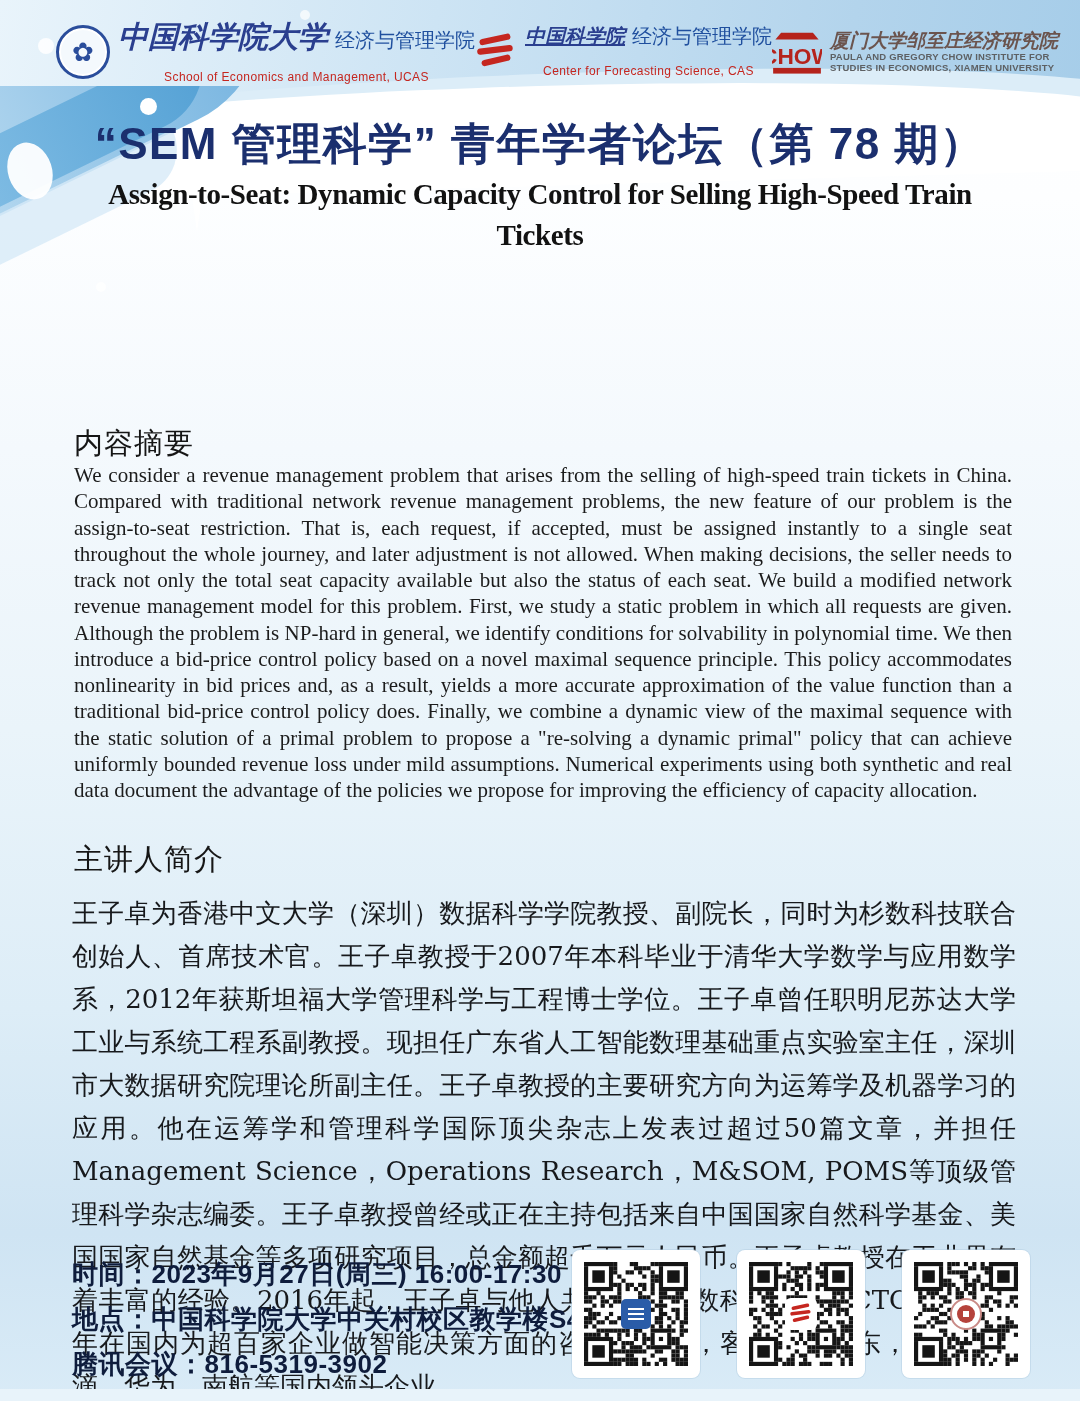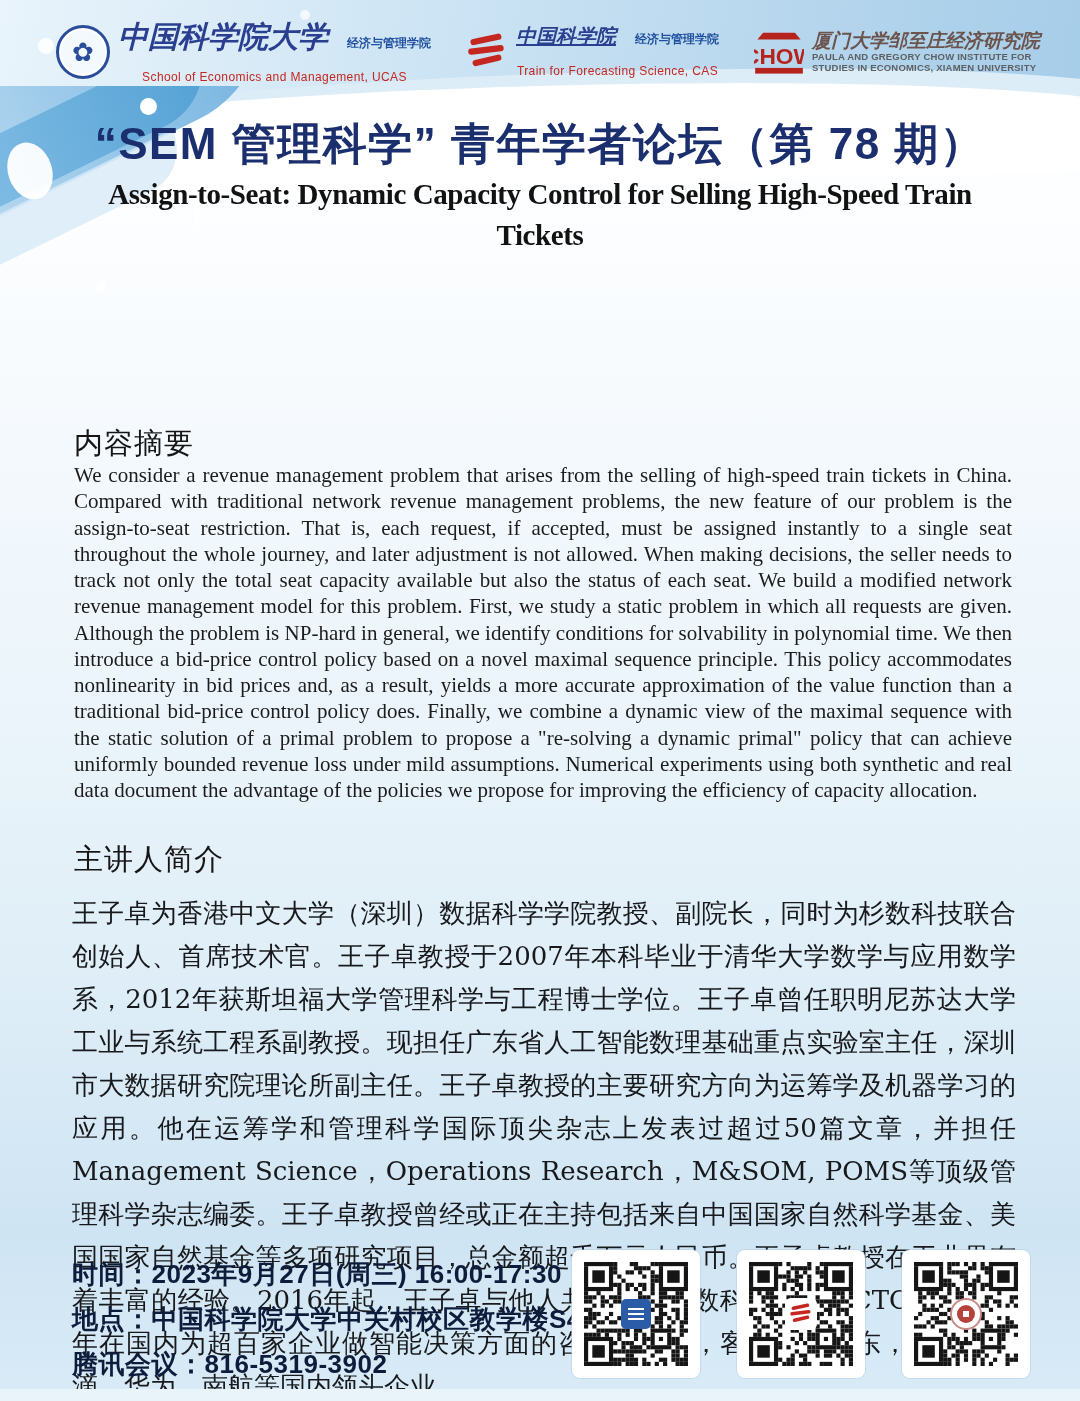--- a/index.html
+++ b/index.html
@@ -17,25 +17,25 @@
   .band-wave { position:absolute; left:-80px; right:-80px; bottom:-70px; height:100px;
     background:#ffffff; border-radius:100% 100% 0 0; transform:rotate(-1.6deg); }
   .band-dot { position:absolute; border-radius:50%; background:#ffffff; opacity:.85; }
   .band-dot.d1 { width:16px; height:16px; left:38px; top:38px; }
   .band-dot.d2 { width:10px; height:10px; left:300px; top:10px; opacity:.7; }
   .band-dot.d3 { width:8px;  height:8px;  left:520px; top:96px; opacity:.6; }
   .logos { position:absolute; top:0; left:0; right:0; height:116px; display:flex;
     align-items:center; justify-content:space-between; padding:6px 40px 18px 56px; }
   .logo { display:flex; align-items:center; gap:8px; }
   .logo-txt { display:flex; flex-direction:column; line-height:1.1; }
-  .logo-row { display:flex; align-items:baseline; gap:19px; white-space:nowrap; }
+  .logo-row { display:flex; align-items:baseline; gap:7px; white-space:nowrap; }
   .cn-big { font-family:"DejaVu Serif", serif; font-style:italic; font-weight:bold; color:#2a3f8f; }
   .logo1 .cn-big { font-size:30px; }
   .logo2 .cn-big { font-size:20px;text-decoration:underline; }
-  .cn-sub { font-weight:bold; color:#1f4f9e; font-size:12px;text-align:center; }
+  .cn-sub { font-weight:normal; color:#1f4f9e; font-size:20px;text-align:center; }
   .logo-en { color:#c5261f; font-size:12px; letter-spacing:.4px; margin-top:18px; text-align:center; }
   .emblem-ucas { width:54px; height:54px; border-radius:50%; border:3px solid #2a4d9b;
     color:#2a4d9b; display:flex; align-items:center; justify-content:center; font-size:26px;
     background:#f4f9fd; box-shadow:inset 0 0 0 2px #fff; flex:0 0 auto; }
   .emblem-cas svg, .emblem-chow svg { display:block; }
   .logo3 .logo-txt { line-height:1.15; }
   .logo3 .cn-main3 { font-family:"DejaVu Serif", serif; font-style:italic; font-weight:bold;
     color:#6b544e; font-size:19px; white-space:nowrap; }
   .logo3 .en3 { color:#5d6063; font-size:9.5px; font-weight:bold; letter-spacing:.2px; white-space:nowrap; }
   
@@ -126,21 +126,21 @@
             <rect x="2" y="15" width="34" height="6" rx="3" transform="rotate(-7 19 18)"></rect>
             <rect x="6" y="25" width="28" height="6" rx="3" transform="rotate(-13 20 28)"></rect>
           </g>
         </svg>
       </span>
       <div class="logo-txt">
         <div class="logo-row">
           <span class="cn-big">中国科学院</span>
           <span class="cn-sub">经济与管理学院</span>
         </div>
-        <span class="logo-en">Train for Forecasting Science, CAS</span>
+        <span class="logo-en">Center for Forecasting Science, CAS</span>
       </div>
     </div>
 
     <div class="logo logo3">
       <span class="emblem-chow">
         <svg width="50" height="46" viewBox="0 0 44 40">
           <path d="M3 9 L41 9 L36 3 L8 3 Z" fill="#b5231c"></path>
           <rect x="1" y="34" width="42" height="5" fill="#b5231c"></rect>
           <text x="22" y="31" text-anchor="middle" font-size="20" font-weight="bold" fill="#b5231c" font-family="Liberation Sans, sans-serif">CHOW</text>
         </svg>

